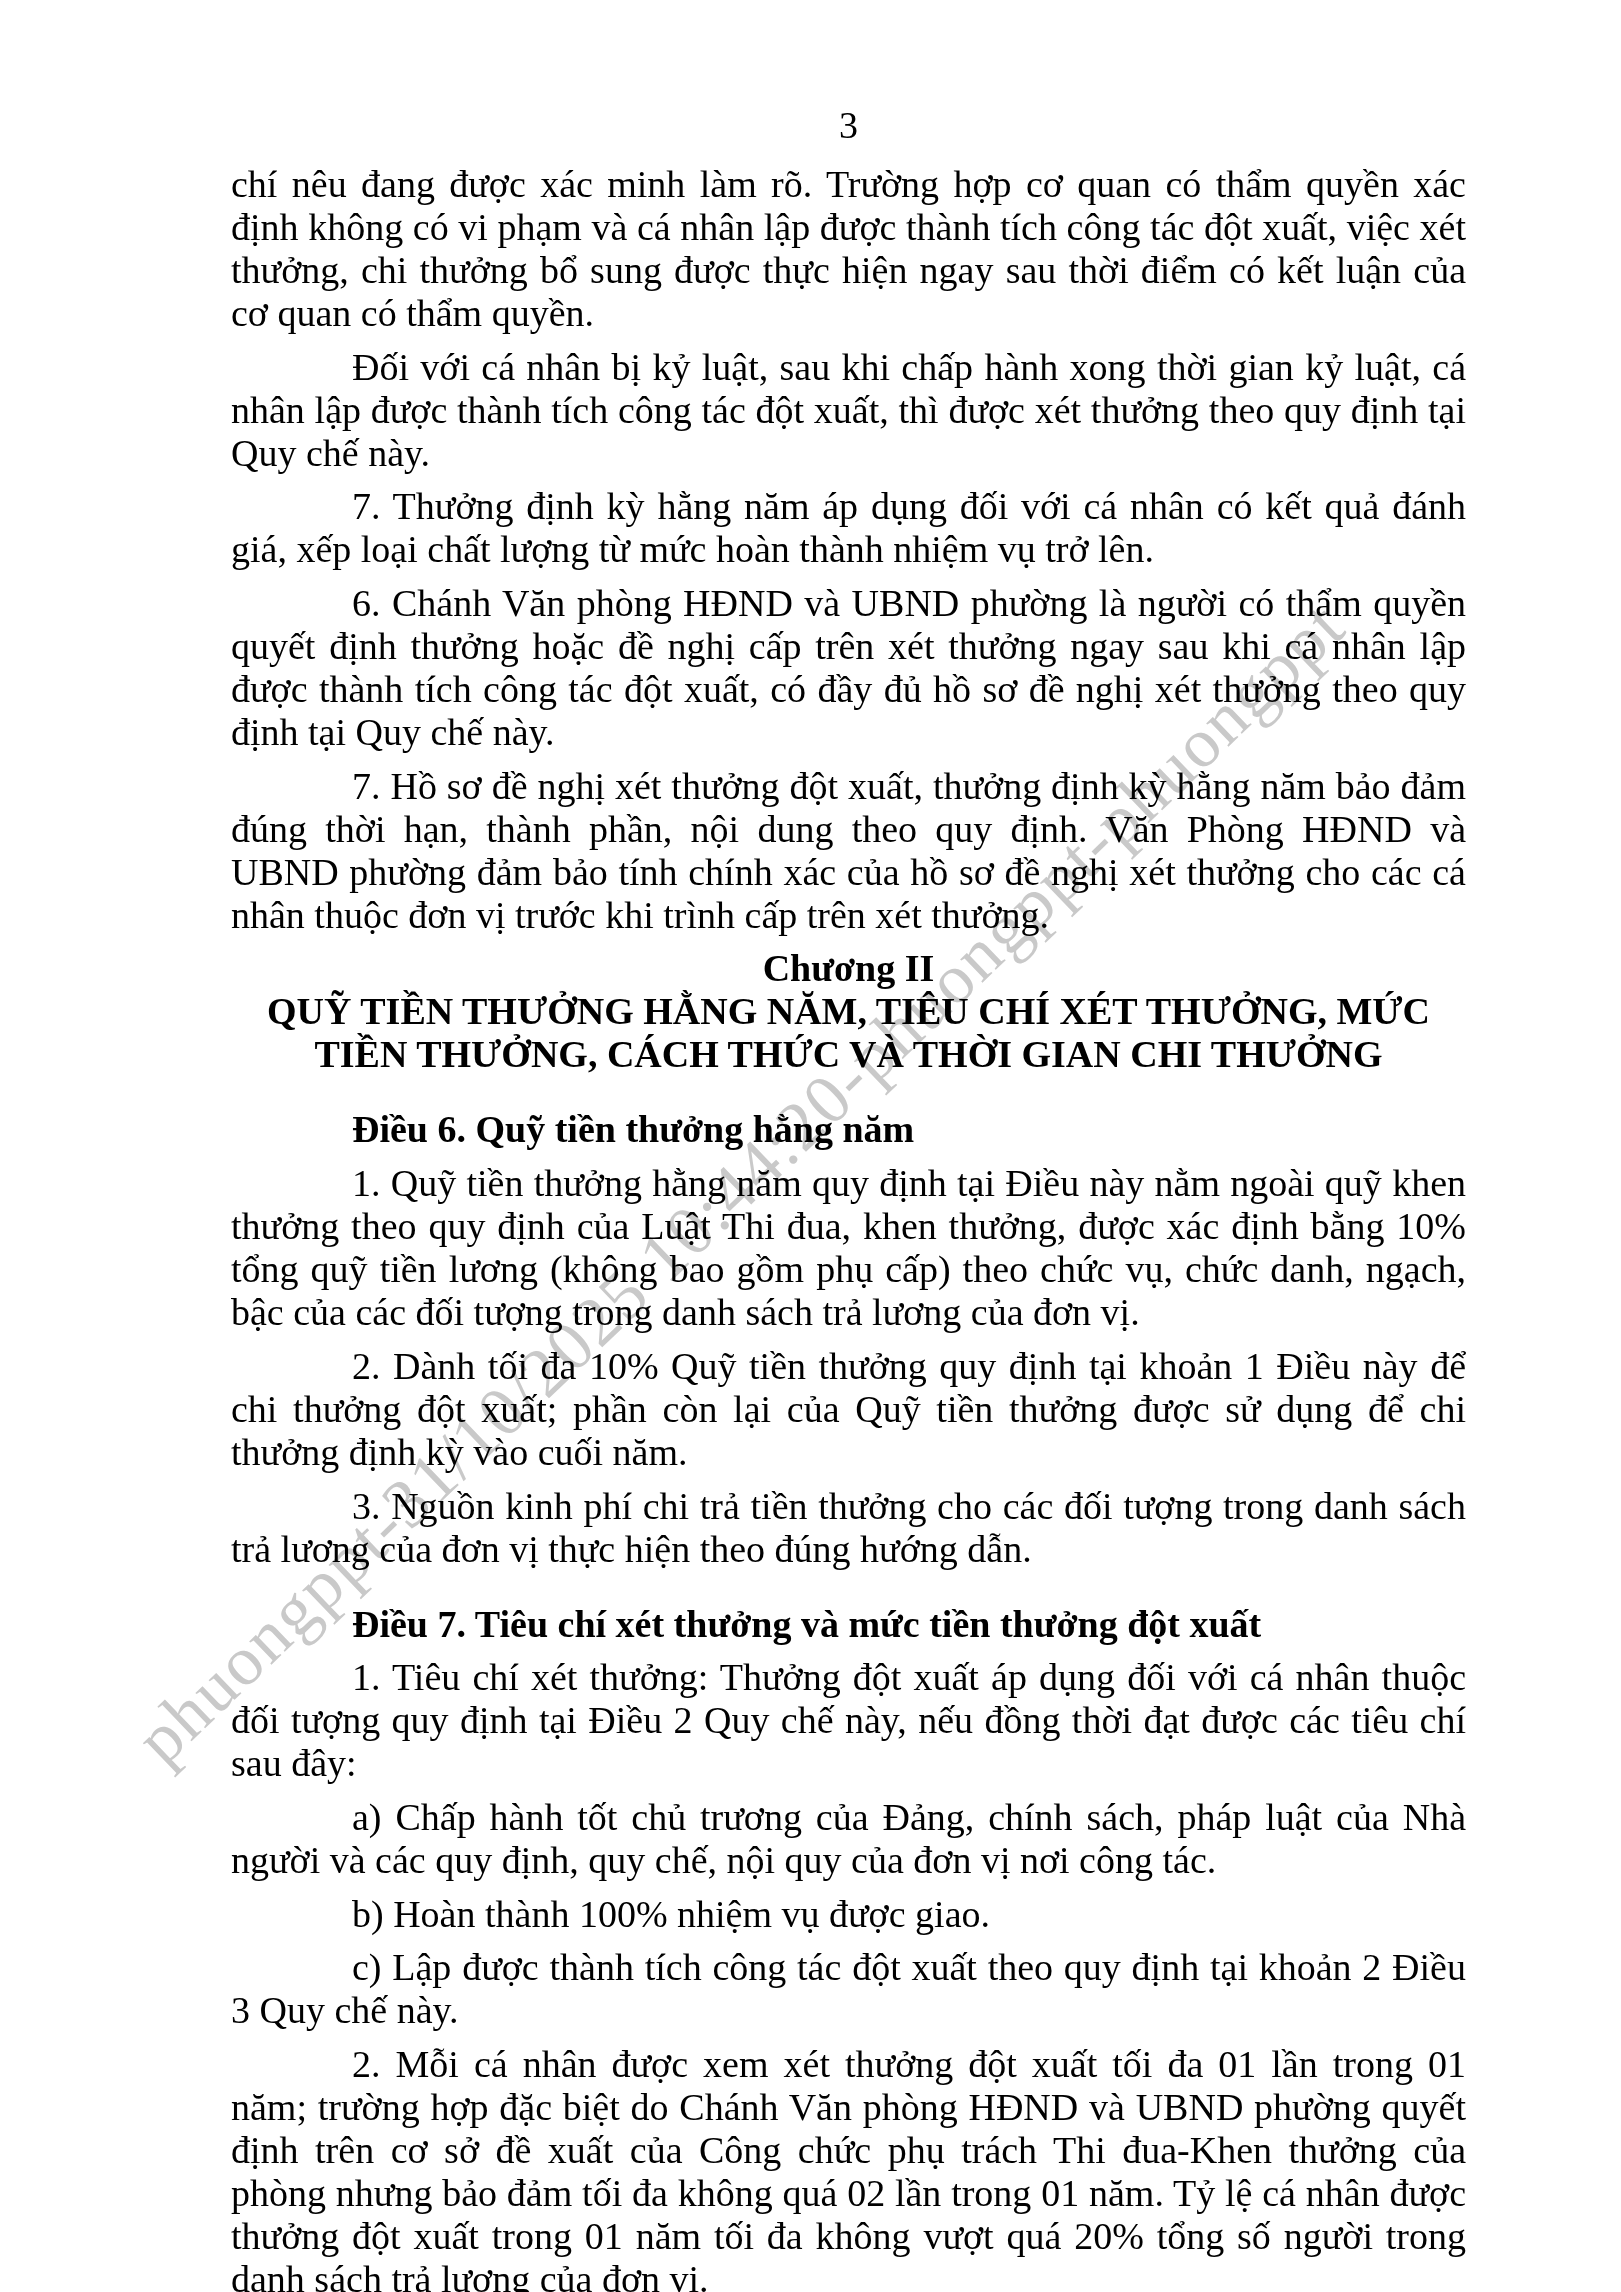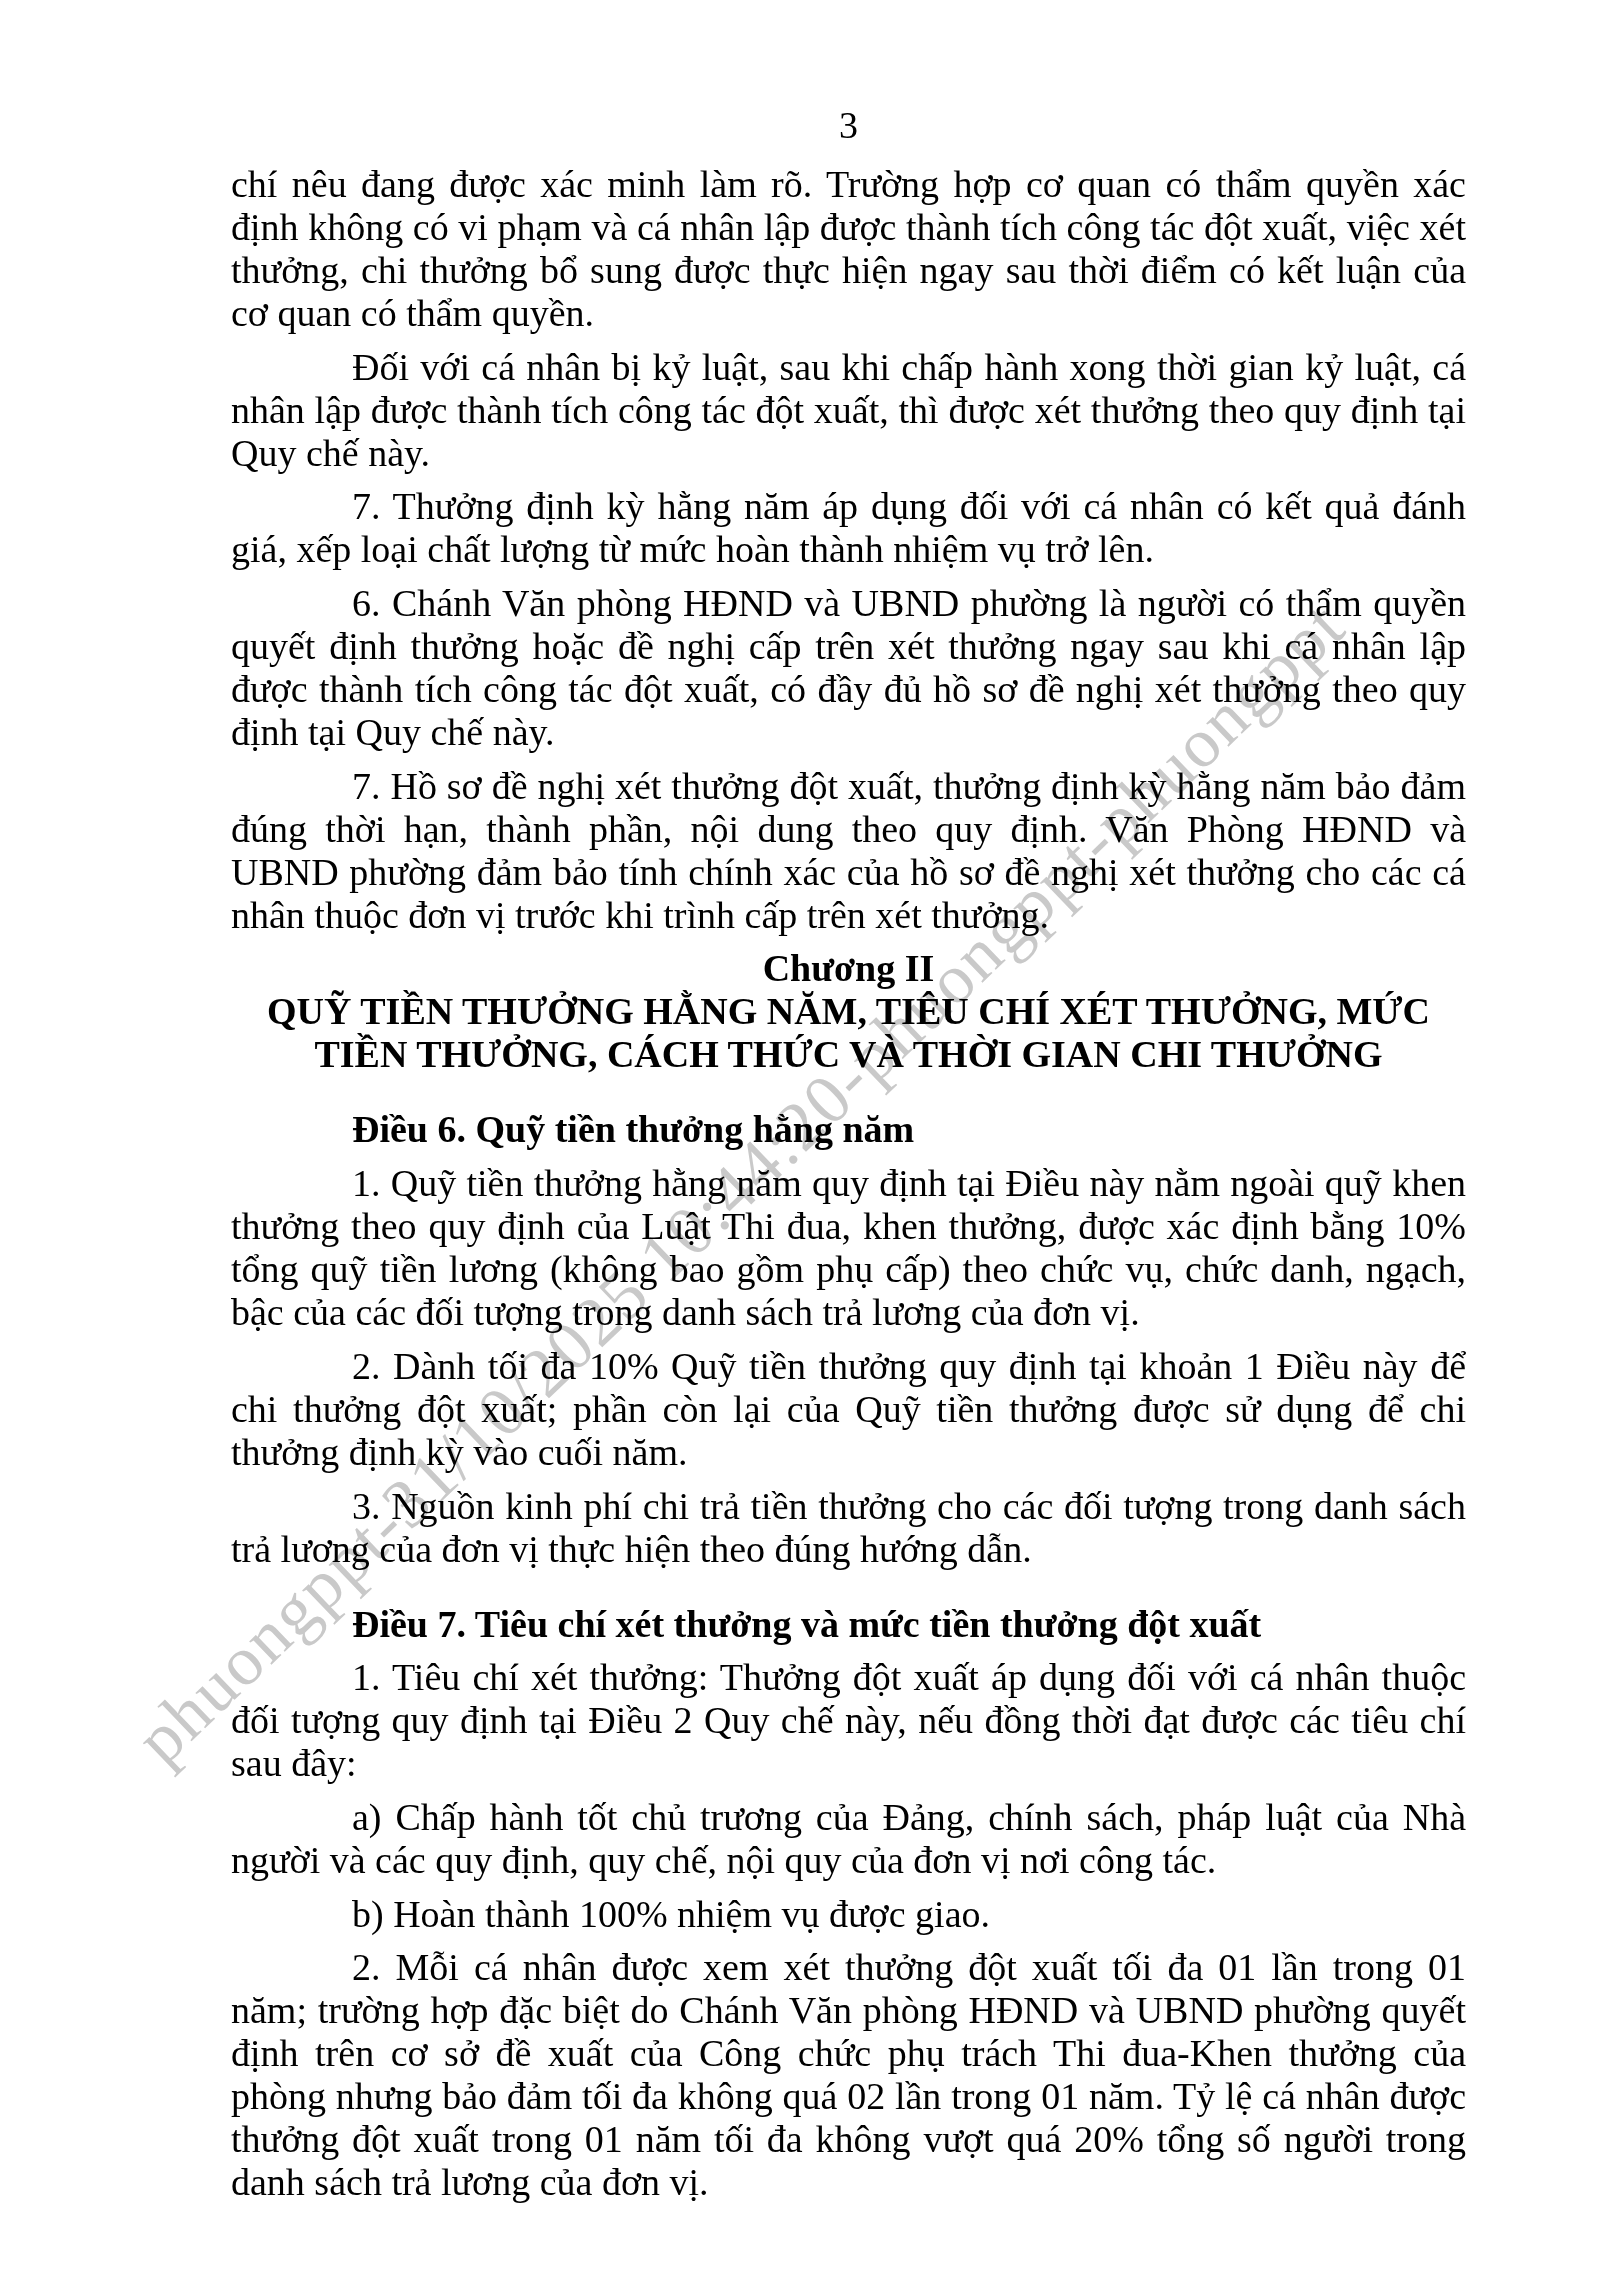--- a/index.html
+++ b/index.html
@@ -95,17 +95,18 @@
 
     <p class="article">Điều 6. Quỹ tiền thưởng hằng năm</p>
     <p class="body">1. Quỹ tiền thưởng hằng năm quy định tại Điều này nằm ngoài quỹ khen thưởng theo quy định của Luật Thi đua, khen thưởng, được xác định bằng 10% tổng quỹ tiền lương (không bao gồm phụ cấp) theo chức vụ, chức danh, ngạch, bậc của các đối tượng trong danh sách trả lương của đơn vị.</p>
     <p class="body">2. Dành tối đa 10% Quỹ tiền thưởng quy định tại khoản 1 Điều này để chi thưởng đột xuất; phần còn lại của Quỹ tiền thưởng được sử dụng để chi thưởng định kỳ vào cuối năm.</p>
     <p class="body">3. Nguồn kinh phí chi trả tiền thưởng cho các đối tượng trong danh sách trả lương của đơn vị thực hiện theo đúng hướng dẫn.</p>
 
     <p class="article">Điều 7. Tiêu chí xét thưởng và mức tiền thưởng đột xuất</p>
     <p class="body">1. Tiêu chí xét thưởng: Thưởng đột xuất áp dụng đối với cá nhân thuộc đối tượng quy định tại Điều 2 Quy chế này, nếu đồng thời đạt được các tiêu chí sau đây:</p>
     <p class="body">a) Chấp hành tốt chủ trương của Đảng, chính sách, pháp luật của Nhà người và các quy định, quy chế, nội quy của đơn vị nơi công tác.</p>
     <p class="body">b) Hoàn thành 100% nhiệm vụ được giao.</p>
+    <p class="body">c) Lập được thành tích công tác đột xuất theo quy định tại khoản 2 Điều 3 Quy chế này.</p>
     <p class="body">2. Mỗi cá nhân được xem xét thưởng đột xuất tối đa 01 lần trong 01 năm; trường hợp đặc biệt do Chánh Văn phòng HĐND và UBND phường quyết định trên cơ sở đề xuất của Công chức phụ trách Thi đua-Khen thưởng của phòng nhưng bảo đảm tối đa không quá 02 lần trong 01 năm. Tỷ lệ cá nhân được thưởng đột xuất trong 01 năm tối đa không vượt quá 20% tổng số người trong danh sách trả lương của đơn vị.</p>
 
   </div>
 </div>
 
 
 </body></html>

